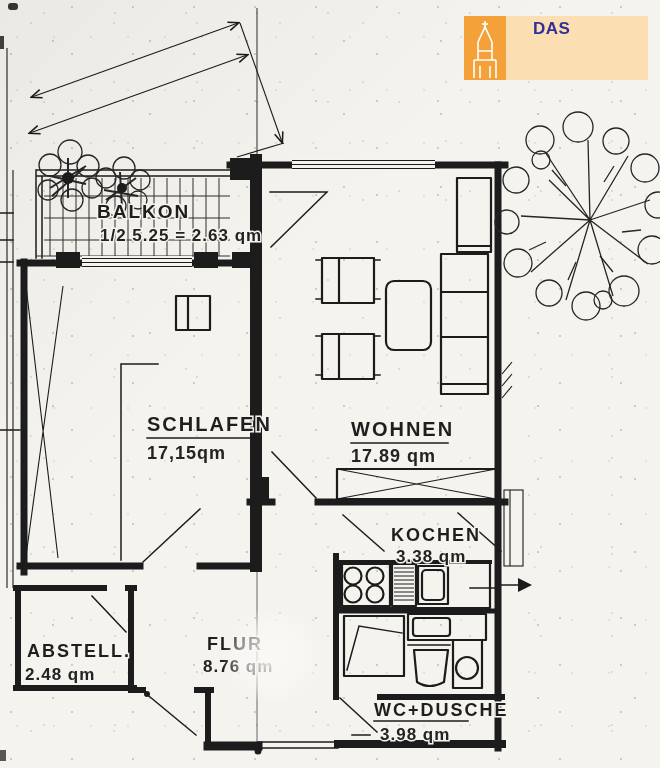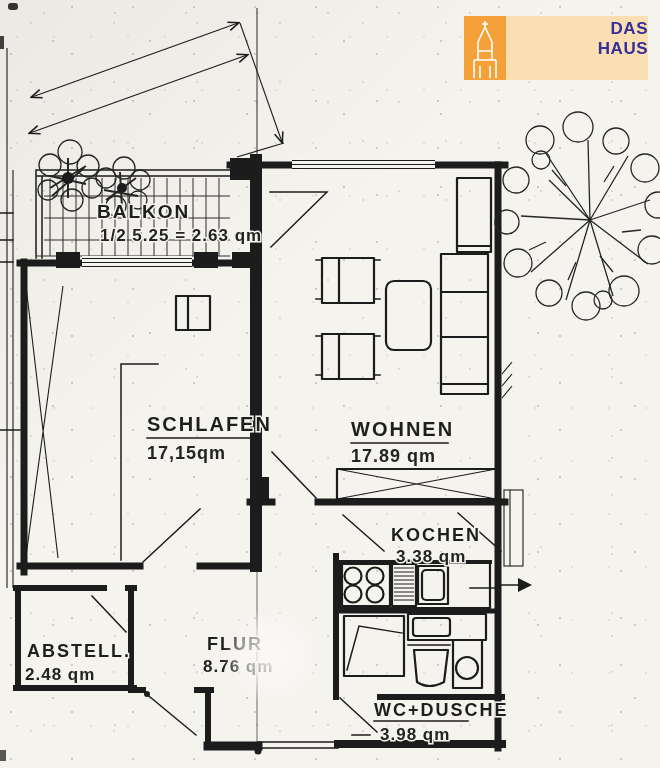--- a/index.html
+++ b/index.html
@@ -24,21 +24,21 @@
   .fill{fill:var(--ink,#1c1c1c);stroke:none;}
   .g{stroke:#2e2e2e;fill:none;stroke-width:1;}
   .tree{stroke:#262626;fill:none;stroke-width:1.3;}
   .lbl{font-family:"Liberation Sans",sans-serif;font-weight:700;fill:#1e1e1e;
        letter-spacing:2px;paint-order:stroke;stroke:#f5f3ee;stroke-width:3px;}
   .val{font-family:"Liberation Sans",sans-serif;font-weight:600;fill:#232323;
        letter-spacing:1px;paint-order:stroke;stroke:#f5f3ee;stroke-width:3px;}
   .logo{position:absolute;left:464px;top:16px;display:flex;}
   .logo-icon-box{width:42px;height:64px;background:var(--logo_orange,#f4a139);position:relative;}
   .logo-text-box{width:142px;height:64px;background:var(--logo_panel,#fbdfb2);
-      box-sizing:border-box;padding:3px 0 0 27px;text-align:right;}
+      box-sizing:border-box;padding:3px 0 0 27px;}
   .logo-text-box div{color:var(--logo_text,#312f9b);font-weight:700;font-size:17px;
       line-height:20px;letter-spacing:.5px;}
   .artifact{position:absolute;background:#141414;}
   .smudge{position:absolute;left:222px;top:608px;width:100px;height:95px;border-radius:50%;
       background:radial-gradient(circle, rgba(250,249,246,.95) 0%, rgba(250,249,246,.55) 45%, rgba(250,249,246,0) 72%);}
 </style>
 </head>
 <body>
 
 <div class="page">
@@ -274,21 +274,20 @@
           <line x1="21" y1="5" x2="21" y2="11"></line>
           <line x1="18" y1="8" x2="24" y2="8"></line>
           <path d="M14,26 L21,11 L28,26"></path>
           <path d="M14,26 V44 M28,26 V44 M14,35 H28"></path>
           <path d="M10,44 H32 M10,44 V62 M32,44 V62 M16,50 V62 M26,50 V62"></path>
         </g>
       </svg>
     </div>
     <div class="logo-text-box">
       <div>DAS</div>
-      <div>HAUS</div>
     </div>
   </div>
 
   <div class="artifact" style="left:8px;top:3px;width:10px;height:7px;border-radius:3px;opacity:.85;"></div>
   <div class="artifact" style="left:0;top:36px;width:4px;height:13px;opacity:.8;"></div>
   <div class="artifact" style="left:0;top:750px;width:6px;height:11px;opacity:.7;"></div>
 
 </div>
 
 </body></html>

